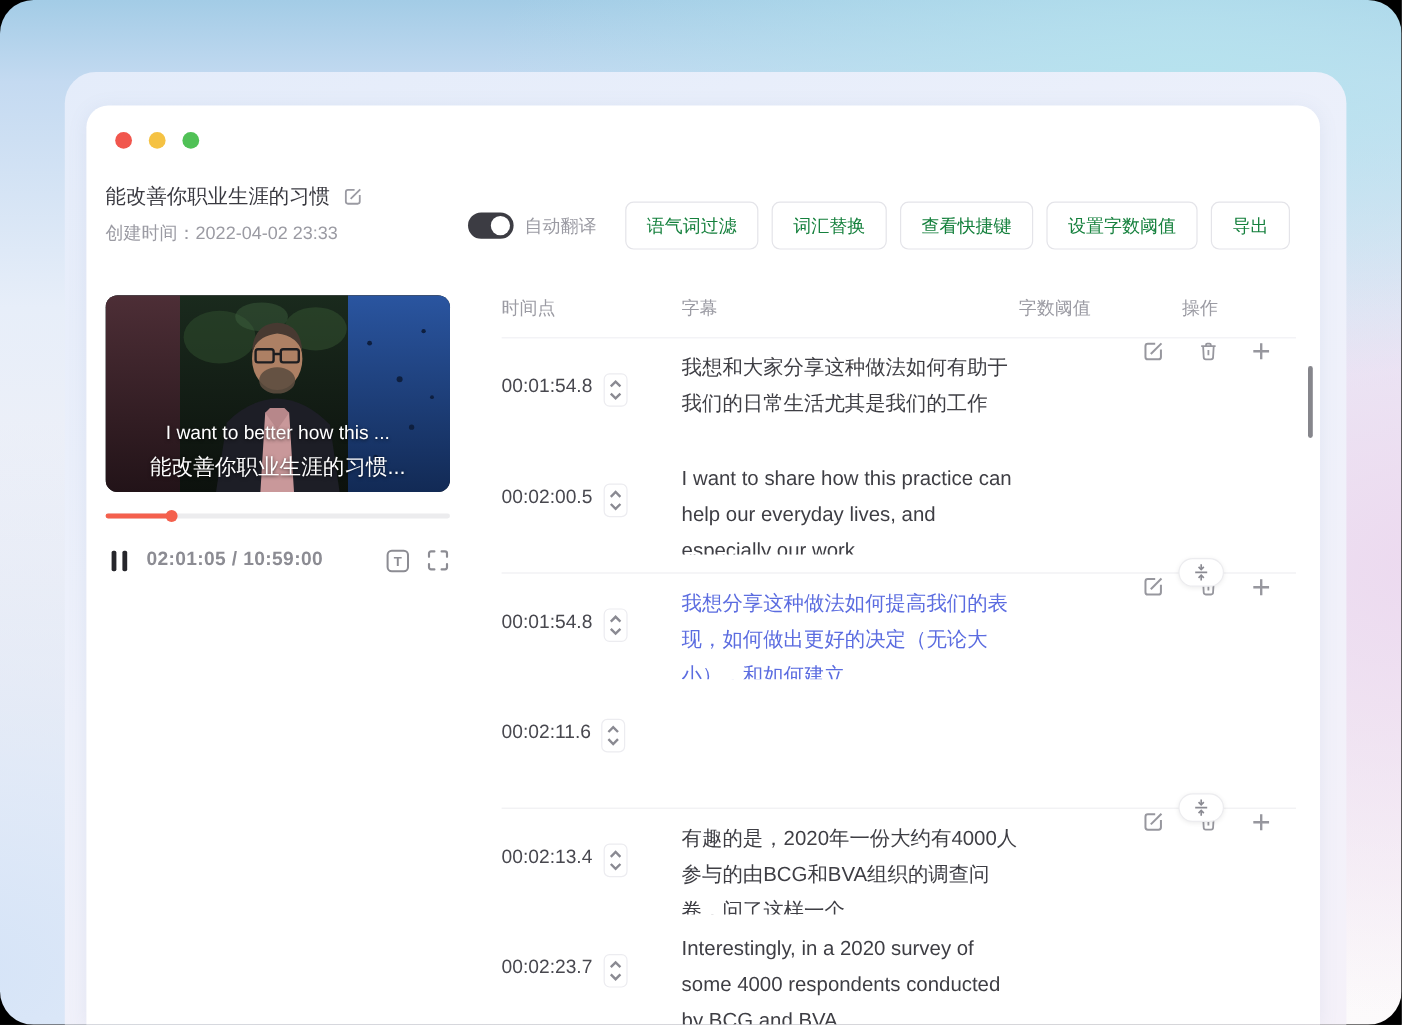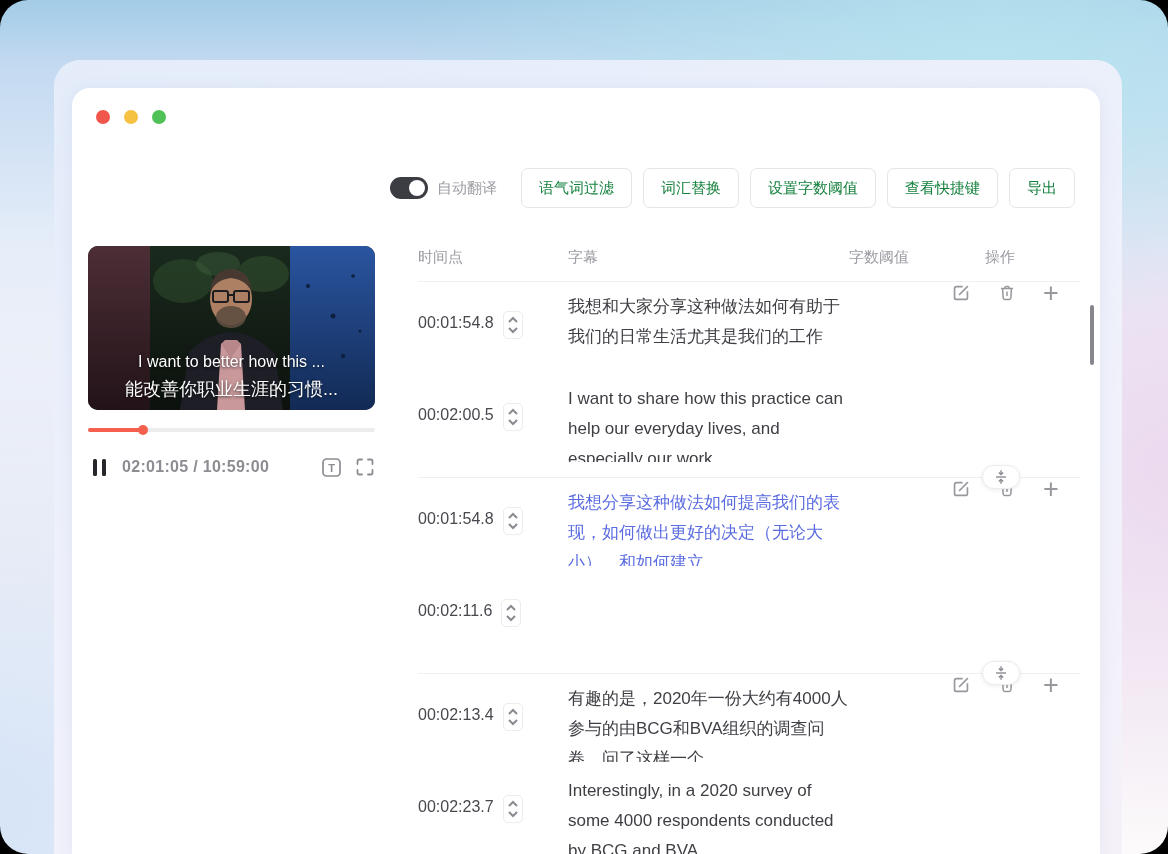--- a/index.html
+++ b/index.html
@@ -81,30 +81,42 @@
 <div class="screen">
   <div class="outer-card"></div>
   <div class="card">
 
     <div class="dots">
       <div class="dot" style="background:#f1564d"></div>
       <div class="dot" style="background:#f5c243"></div>
       <div class="dot" style="background:#50c156"></div>
     </div>
 
+    <div class="title-block">
+      <div class="doc-title">
+        <span>能改善你职业生涯的习惯</span>
+        <span class="icon-edit-title">
+          <svg width="18" height="18" viewBox="0 0 18 18" fill="none" stroke="#9a9aa2" stroke-width="1.5">
+            <path d="M10.5 3.2 H5 a1.8 1.8 0 0 0 -1.8 1.8 v8 a1.8 1.8 0 0 0 1.8 1.8 h8 a1.8 1.8 0 0 0 1.8 -1.8 V7.5"></path>
+            <path d="M7.2 10.8 L15.2 2.8"></path>
+          </svg>
+        </span>
+      </div>
+      <div class="doc-created">创建时间：2022-04-02 23:33</div>
+    </div>
 
     <div class="controls-row">
       <div class="toggle">
           <div class="knob"></div>
         </div>
       <span class="toggle-label">自动翻译</span>
       <button class="btn">语气词过滤</button>
       <button class="btn">词汇替换</button>
+      <button class="btn">查看快捷键</button>
       <button class="btn">设置字数阈值</button>
-      <button class="btn">查看快捷键</button>
       <button class="btn">导出</button>
     </div>
 
     <div class="video">
       <svg width="287" height="164" viewBox="0 0 287 164">
         <defs>
           <linearGradient id="gL" x1="0" y1="0" x2="0" y2="1">
               <stop offset="0" stop-color="#4d2e36"></stop>
               <stop offset="1" stop-color="#221318"></stop>
             </linearGradient>

